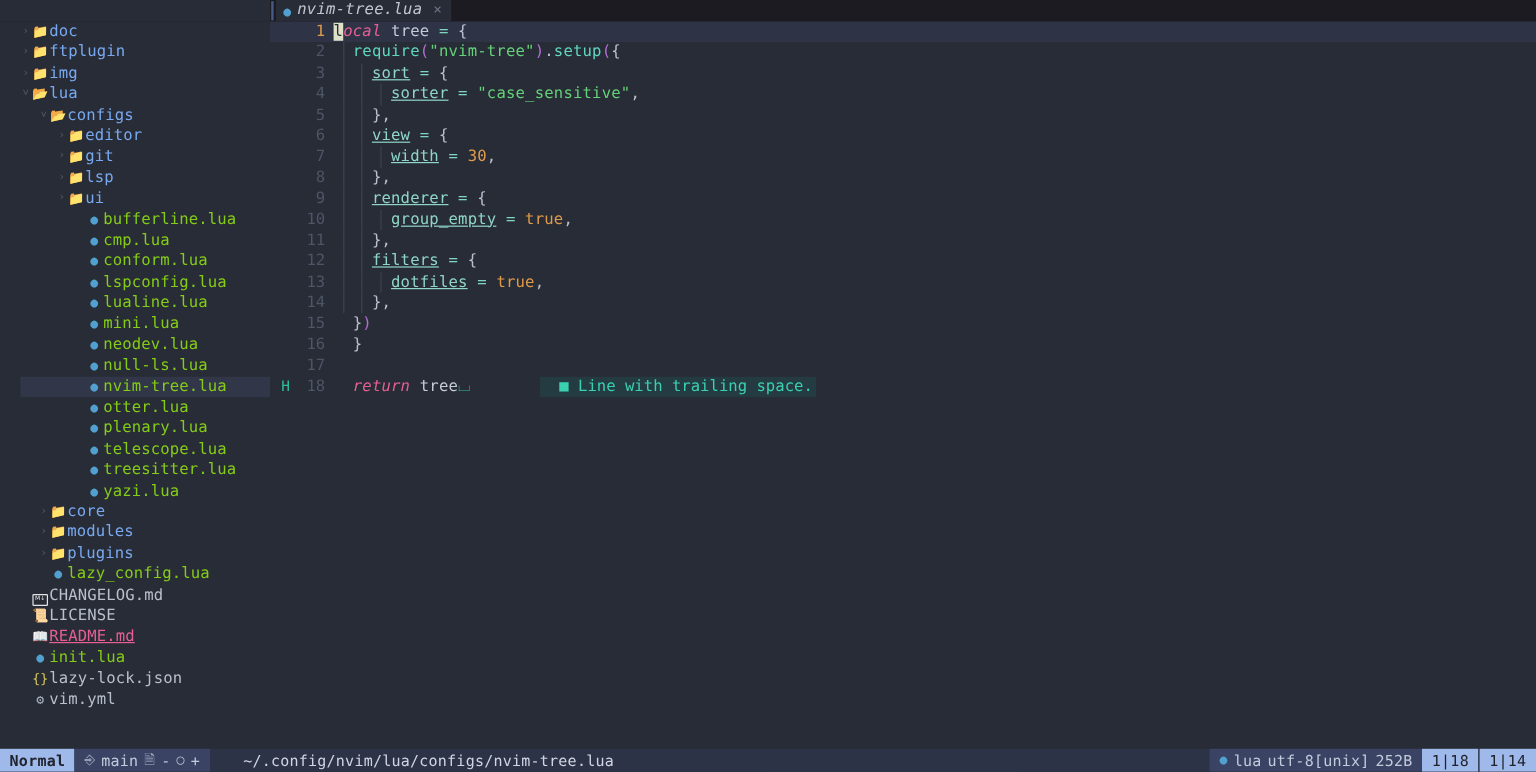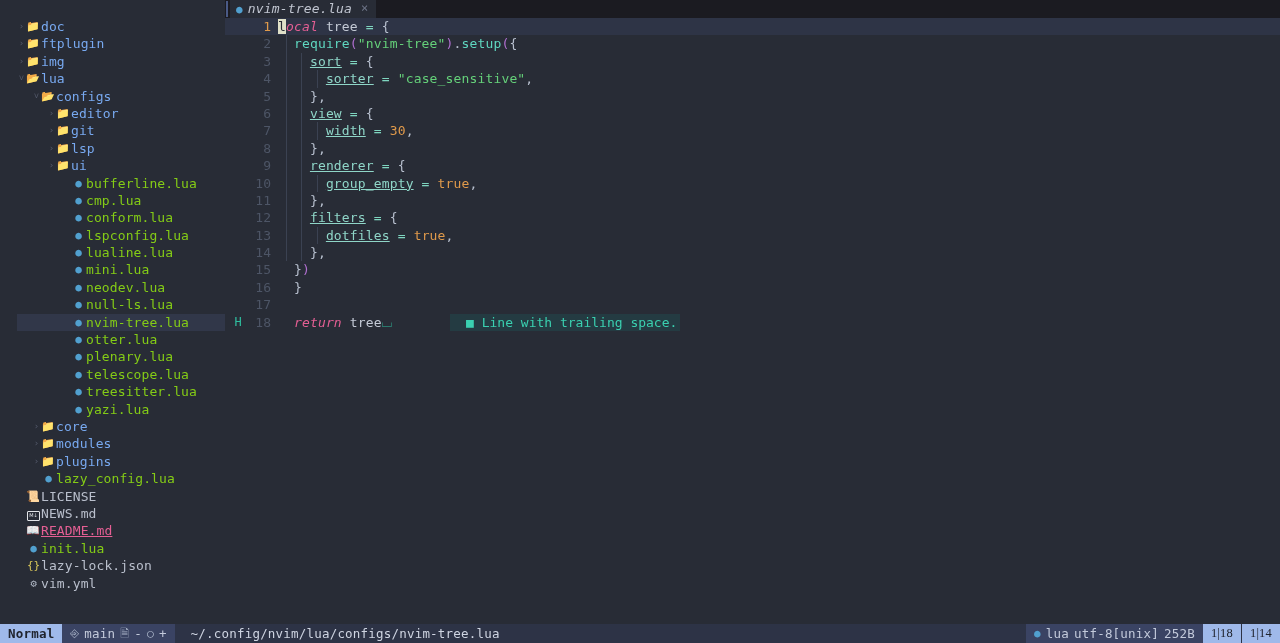--- a/index.html
+++ b/index.html
@@ -69,24 +69,24 @@
   .cursor{background:#dfe0c8;color:#282c36;}
   .trailsp{color:#2fbfa0;}
   .diag{color:#3ad0b0;background:#243b42;padding:0 3px 0 2px;}
 
   
   #status{position:absolute;left:0;bottom:0;width:1280px;height:19px;background:#2d3346;
           display:flex;align-items:stretch;font-size:12.5px;}
   .seg{display:flex;align-items:center;padding:0 8px;white-space:nowrap;letter-spacing:0.2px;}
   .mode{background:#9fb9ea;color:#20242e;font-weight:bold;}
   .gitseg{background:#3a4363;color:#c3cadb;gap:5px;}
-  .pathseg{background:#2d3346;color:#cfd5e2;padding-left:16px;}
+  .pathseg{background:#2d3346;color:#cfd5e2;padding-left:28px;}
   .spacer{flex:1;background:#2d3346;}
   .fileseg{background:#3a4363;color:#c3cadb;gap:5px;}
-  .posseg{background:#9fb9ea;color:#20242e;font-family:Liberation Serif, serif;}
+  .posseg{background:#9fb9ea;color:#20242e;}
   .posdiv{width:1px;background:#2d3346;}
   .gi{font-size:11px;color:#aeb8cc;}
   .luaico{color:#51a0cf;font-size:11px;}
 </style>
 </head>
 <body>
 
 <div id="app">
 
   <div id="tabline">
@@ -230,27 +230,27 @@
         <span class="ticon">📁</span>
         <span class="tlabel">plugins</span>
       </div>
       <div class="trow luafile" style="padding-left: 32px;">
         <span class="chev"></span>
         <span class="ticon">●</span>
         <span class="tlabel">lazy_config.lua</span>
       </div>
       <div class="trow plain" style="padding-left: 17px;">
         <span class="chev"></span>
+        <span class="ticon"><span class="md-ico">M↓</span></span>
+        <span class="tlabel">CHANGELOG.md</span>
+      </div>
+      <div class="trow plain" style="padding-left: 17px;">
+        <span class="chev"></span>
         <span class="ticon"><span class="lic-ico">📜</span></span>
         <span class="tlabel">LICENSE</span>
-      </div>
-      <div class="trow plain" style="padding-left: 17px;">
-        <span class="chev"></span>
-        <span class="ticon"><span class="md-ico">M↓</span></span>
-        <span class="tlabel">NEWS.md</span>
       </div>
       <div class="trow plain readme" style="padding-left: 17px;">
         <span class="chev"></span>
         <span class="ticon"><span class="book-ico">📖</span></span>
         <span class="tlabel">README.md</span>
       </div>
       <div class="trow luafile" style="padding-left: 17px;">
         <span class="chev"></span>
         <span class="ticon">●</span>
         <span class="tlabel">init.lua</span>

